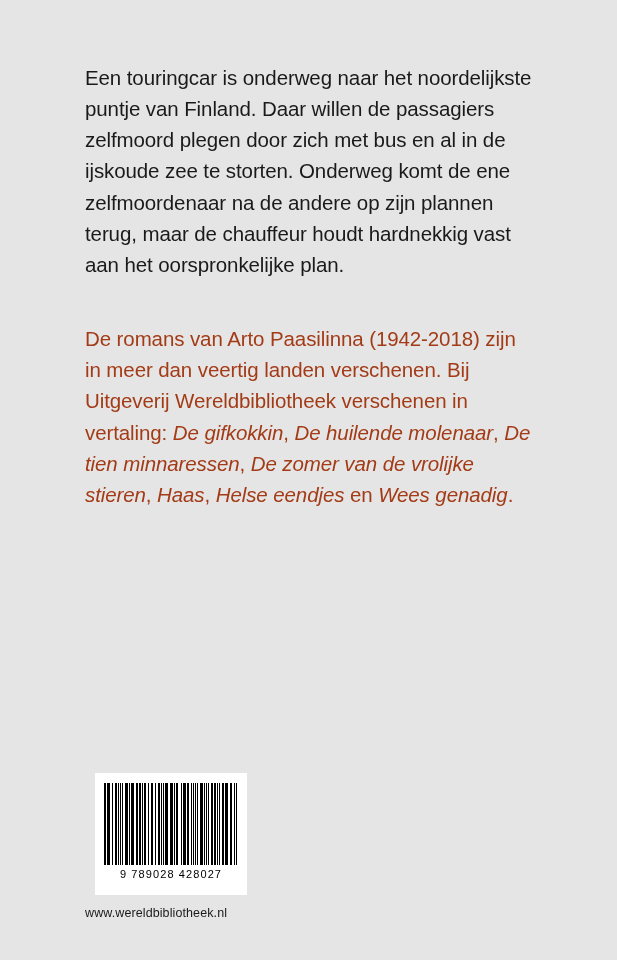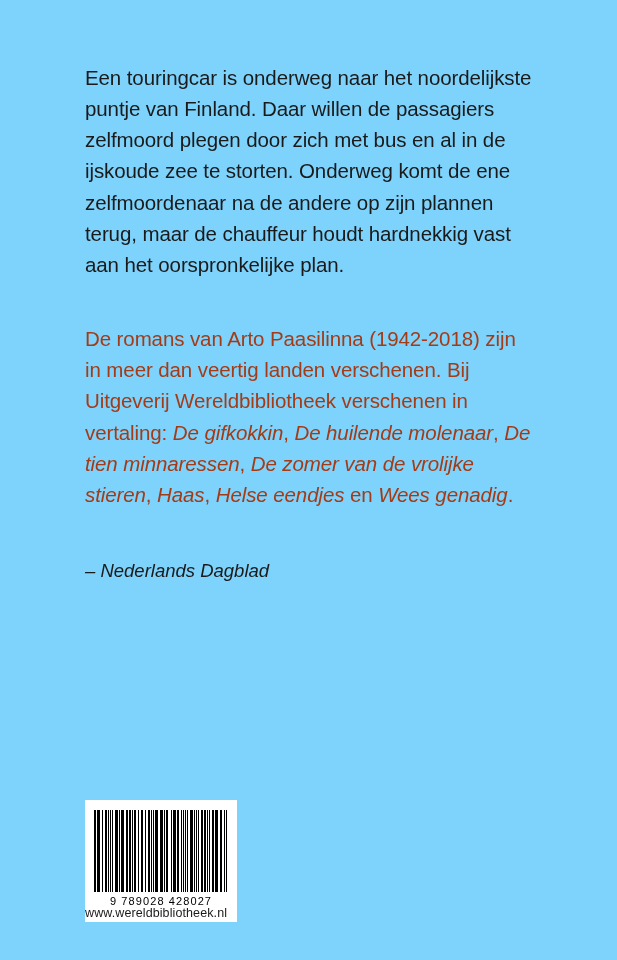--- a/index.html
+++ b/index.html
@@ -10,21 +10,21 @@
     width: 617px;
     height: 960px;
     background: #e8a213;
     font-family: "Liberation Sans", sans-serif;
     overflow: hidden;
   }
   .back-cover {
     position: relative;
     width: 617px;
     height: 960px;
-    background: #7dd3fc;
+    background: #e5e5e5;
     box-sizing: border-box;
   }
   .content {
     position: absolute;
     left: 85px;
     top: 62px;
     width: 448px;
   }
   .blurb {
     color: #1a1a1a;
@@ -57,24 +57,23 @@
   }
   .quote-line .plain {
     font-style: normal;
   }
   .source-line {
     font-style: italic;
   }
 
   .barcode-area {
     position: absolute;
-    left: 85px;
+    left: 95px;
     top: 773px;
     width: 154px;
-    margin-top: 27px;
   }
   .barcode-box {
     background: #ffffff;
     width: 152px;
     height: 122px;
     box-sizing: border-box;
     padding: 10px 8px 4px 8px;
     display: flex;
     flex-direction: column;
     align-items: center;
@@ -115,21 +114,20 @@
 
   <div class="content">
 
     <p class="blurb">Een touringcar is onderweg naar het noordelijkste puntje van Finland. Daar willen de passagiers zelfmoord plegen door zich met bus en al in de ijskoude zee te storten. Onderweg komt de ene zelfmoordenaar na de andere op zijn plannen terug, maar de chauffeur houdt hardnekkig vast aan het oorspronkelijke plan.</p>
 
     <p class="author-note">
       <span>De romans van Arto Paasilinna (1942-2018) zijn in meer dan veertig landen verschenen. Bij Uitgeverij Wereldbibliotheek verschenen in vertaling: </span><span class="titles"><span class="ital">De gifkokkin</span><span>, </span><span class="ital">De huilende molenaar</span><span>, </span><span class="ital">De tien minnaressen</span><span>, </span><span class="ital">De zomer van de vrolijke stieren</span><span>, </span><span class="ital">Haas</span><span>, </span><span class="ital">Helse eendjes</span><span> en </span><span class="ital">Wees genadig</span><span>.</span></span>
     </p>
 
     <div class="quote-block">
-      <div class="source-line">– Nederlands Dagblad</div>
     </div>
 
   </div>
 
   <div class="barcode-area">
     <div class="barcode-box">
       <div class="bars">
           <span style="width: 2.7px; background: rgb(0, 0, 0);"></span>
           <span style="width: 0.9px; background: transparent;"></span>
           <span style="width: 1.8px; background: rgb(0, 0, 0);"></span>

